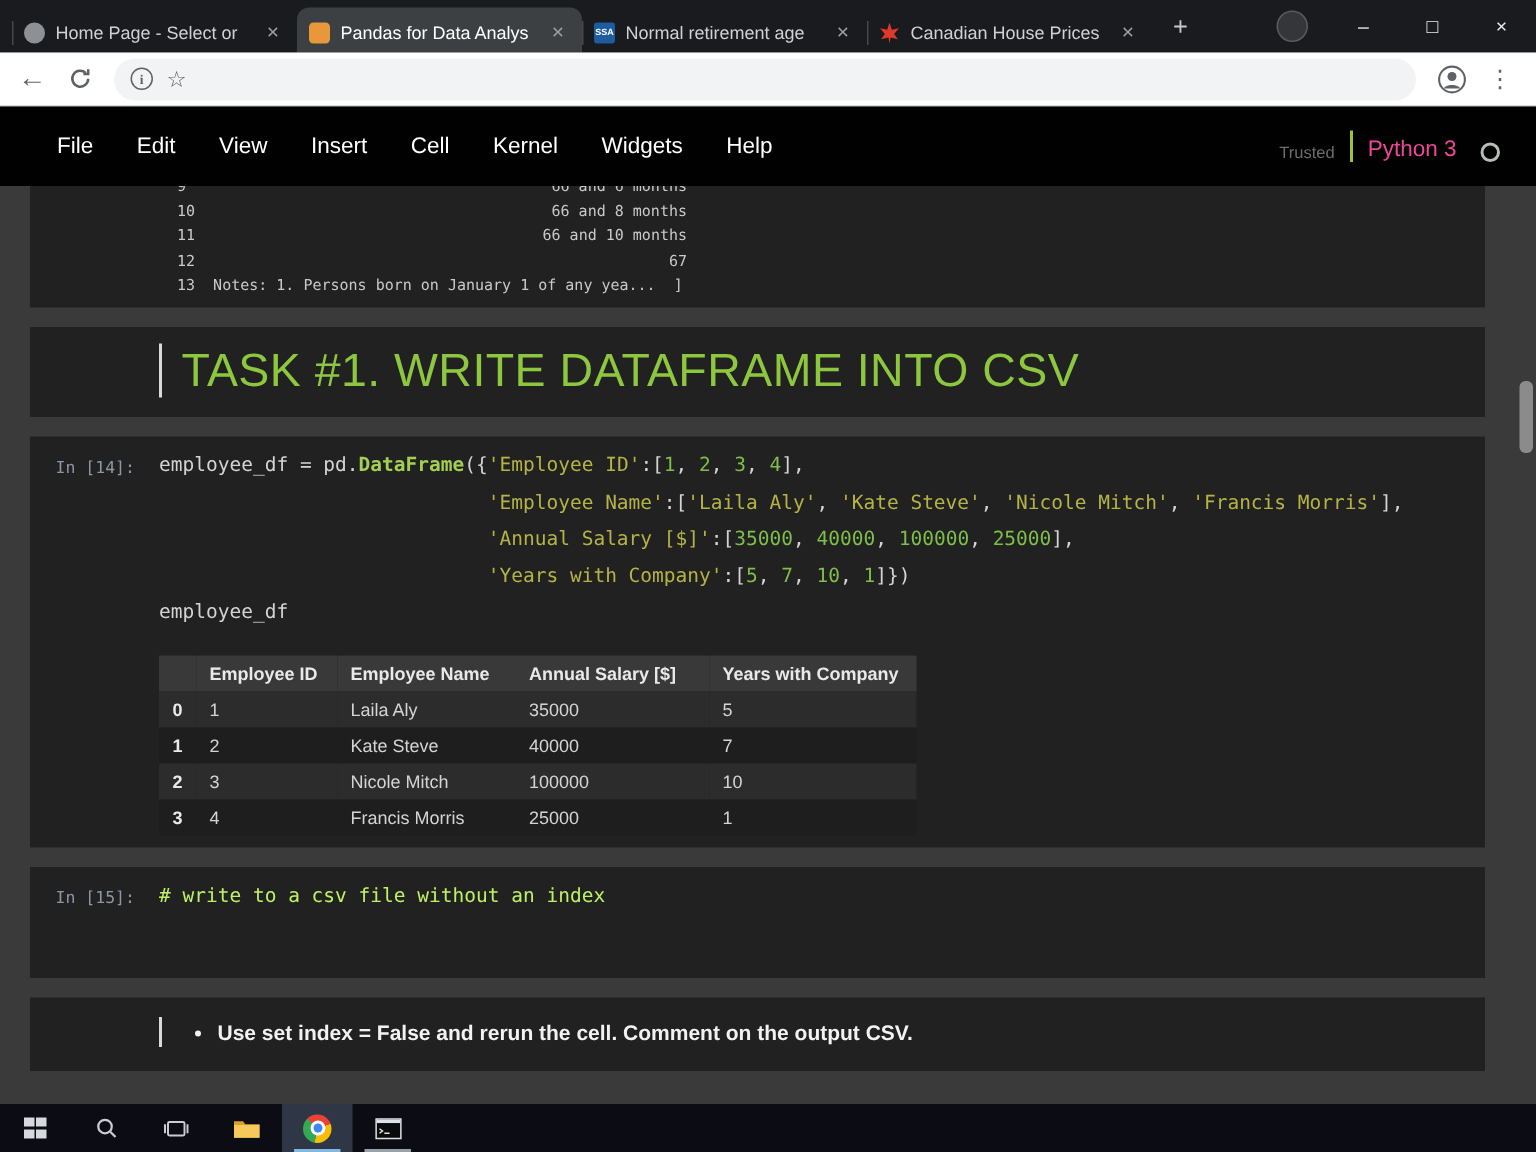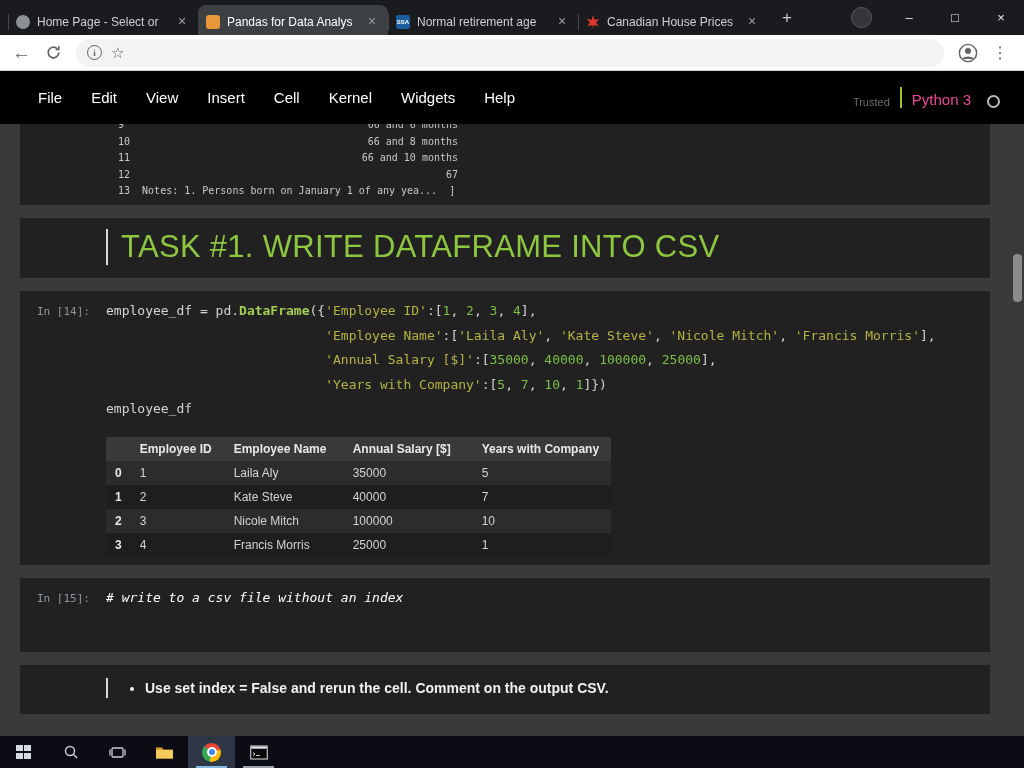--- a/index.html
+++ b/index.html
@@ -57,21 +57,21 @@
   .code-cell{padding:8px 0}
   .cellrow{display:flex}
   .prompt{flex:none;width:86px;padding:6px 0 0 17px;font-family:"DejaVu Sans Mono",monospace;font-size:11px;color:#8d97a3;white-space:nowrap}
   .codearea{flex:1;font-family:"DejaVu Sans Mono",monospace;font-size:13px;line-height:24.5px;color:#d4d4d4}
   .codeline{white-space:pre;min-height:24.5px}
   .tok-n{color:#d4d4d4}
   .tok-i{color:#d4d4d4}
   .tok-s{color:#b6b345}
   .tok-m{color:#7dbf49}
   .tok-f{color:#a3cf52;font-weight:bold}
-  .tok-c{color:#ffffff;font-style:italic}
+  .tok-c{color:#bef264;}
   .outrow{display:flex;margin-top:15px}
   .outarea{flex:1}
   table.df{border-collapse:collapse;font-size:12px;color:#d4d4d4}
   table.df th,table.df td{text-align:left;padding:5px 9px;font-weight:normal;white-space:nowrap}
   table.df thead tr{background:#393939}
   table.df thead th,table.df tbody th{font-weight:bold;color:#e9e9e9}
   table.df tbody tr:nth-child(odd){background:#2c2c2c}
   table.df tbody tr:nth-child(even){background:#1e1e1e}
   table.df th:nth-child(1){width:23px}
   table.df th:nth-child(2){width:94px}

